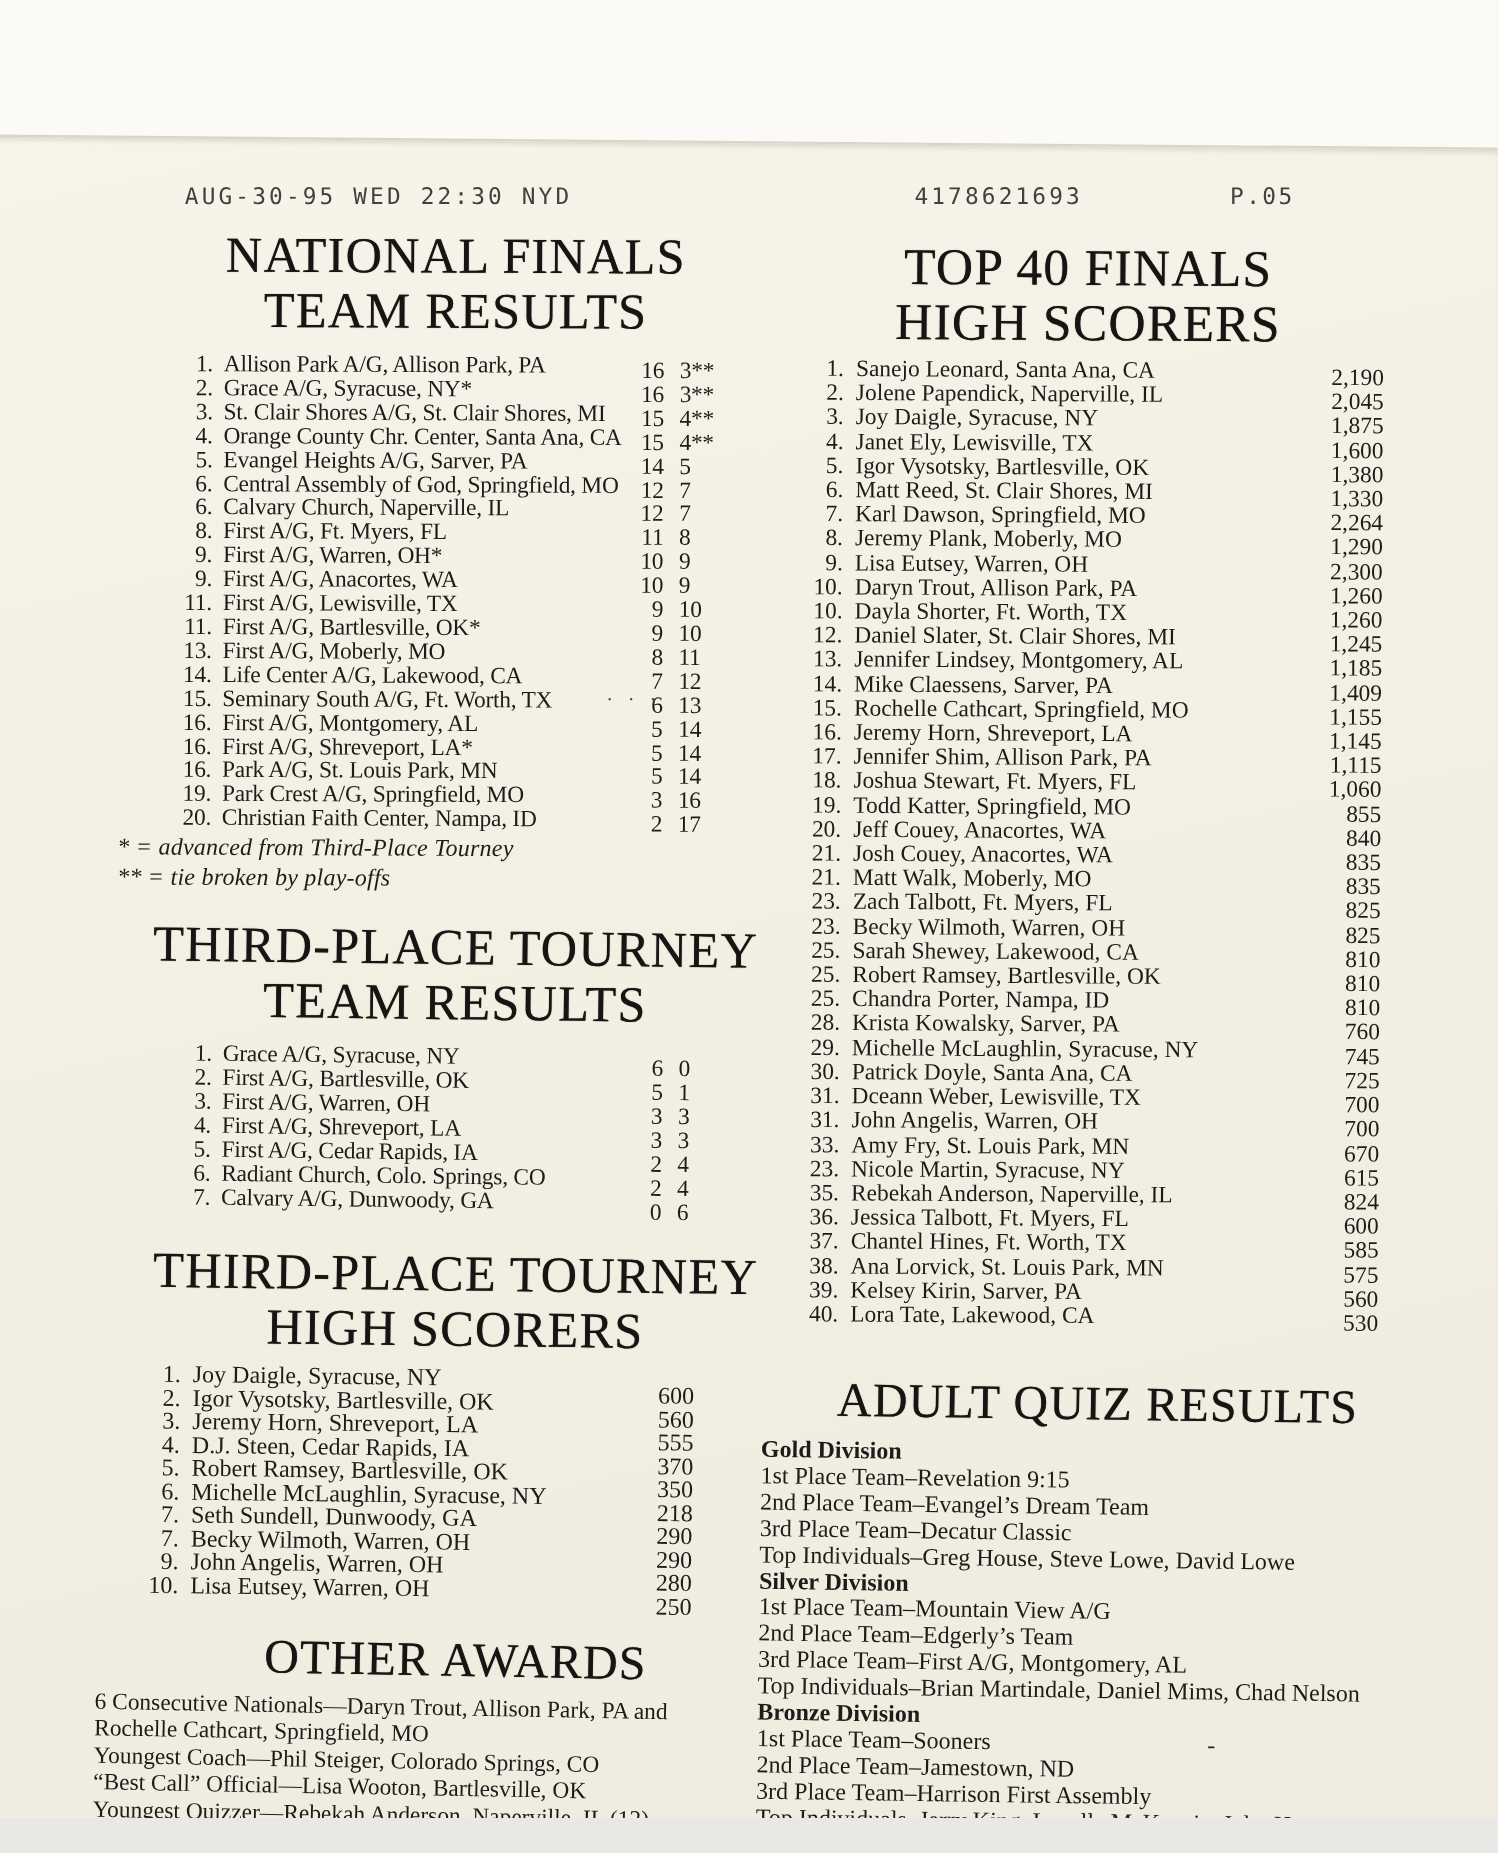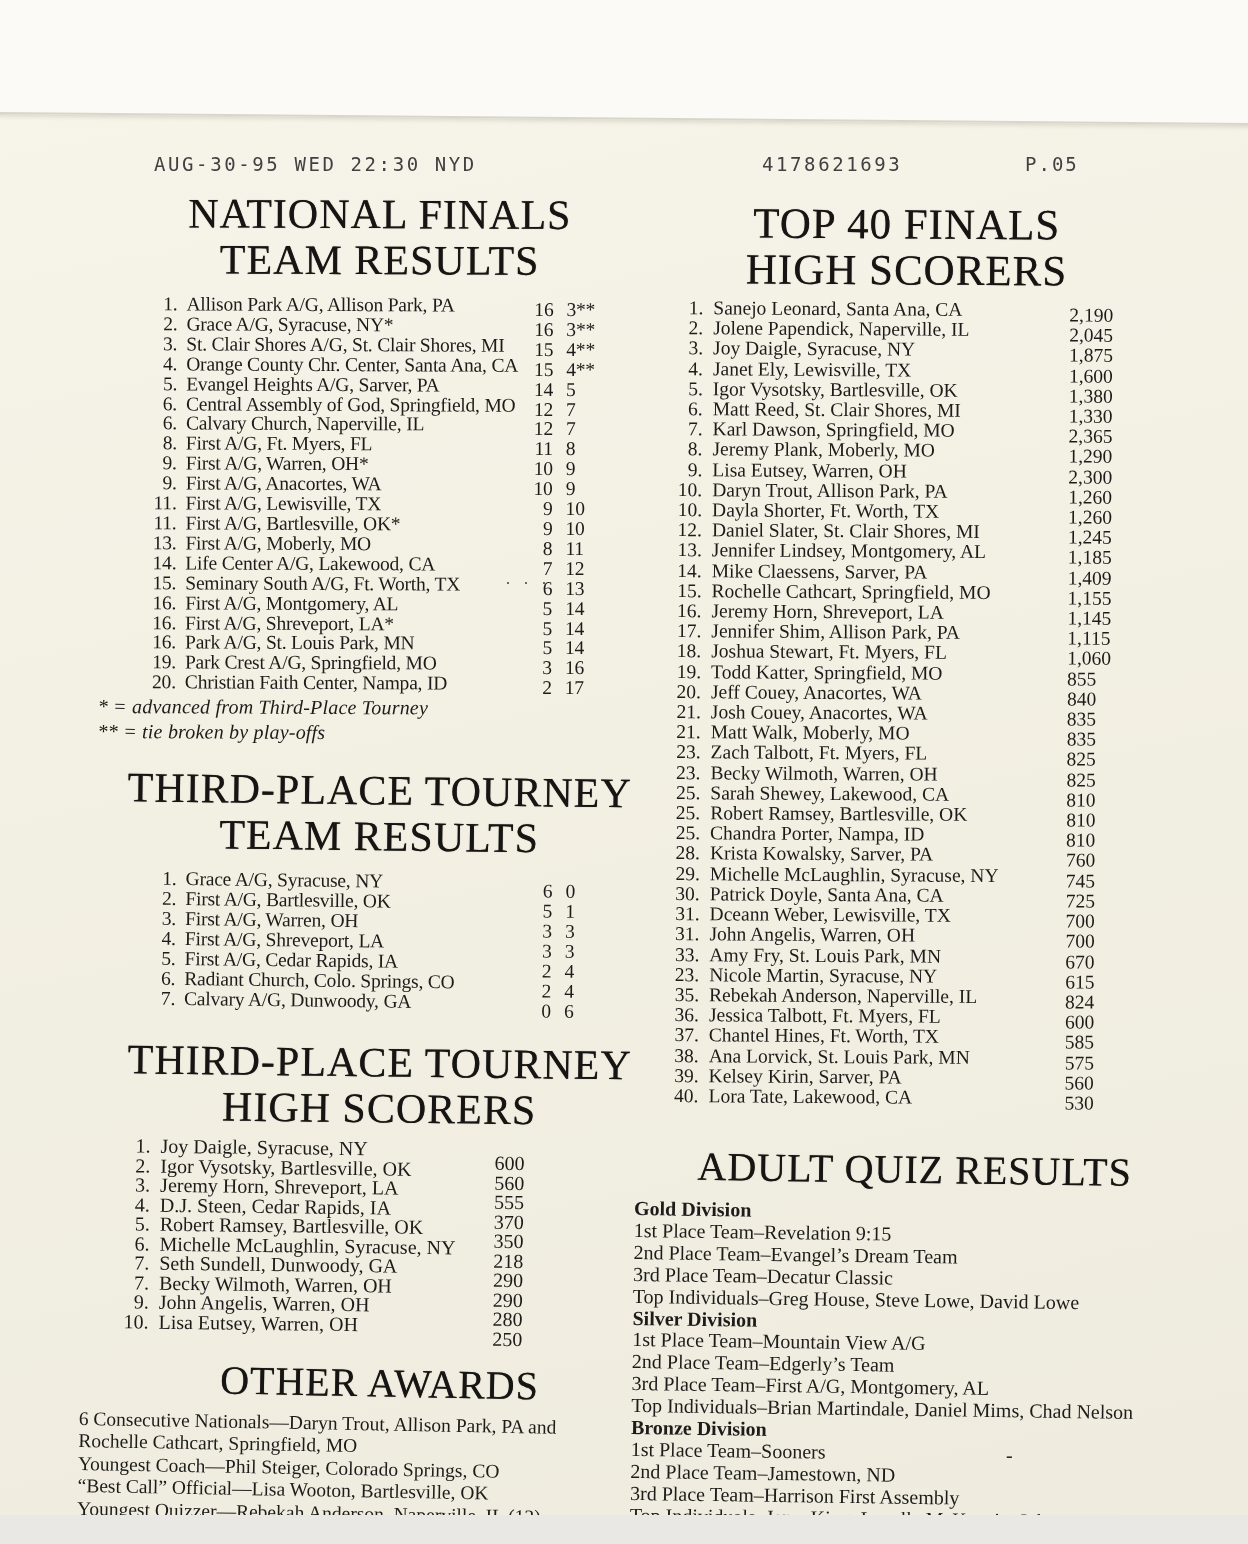--- a/index.html
+++ b/index.html
@@ -48,21 +48,21 @@
   .tname{margin-left:9px;flex:1;min-width:0;overflow:visible;}
   .wcol{width:36px;text-align:right;flex:none;transform:translateY(4px);}
   .lcol{width:45px;padding-left:13px;text-align:left;flex:none;transform:translateY(4px);}
   #sec-3teams .wcol,#sec-3teams .lcol{transform:translateY(8px);}
 
   
   .slist{margin-top:8px;font-size:20px;}
   .srow{display:flex;white-space:nowrap;}
   .srank{width:52px;text-align:right;flex:none;}
   .sname{margin-left:10px;flex:1;min-width:0;}
-  .sscore{width:84px;flex:none;}
+  .sscore{width:84px;text-align:right;flex:none;}
   #sec-3scorers .slist{width:480px;}
   #sec-3scorers .srow{line-height:19.5px;}
   #sec-3scorers .sscore{transform:translateY(13px);}
   #sec-top40 .slist{width:494px;margin-top:6px;font-size:19.5px;}
   #sec-top40 .srow{line-height:20.2px;}
   #sec-top40 .srank{width:44px;}
   #sec-top40 .sscore{transform:translateY(5px);}
 
   .fns{margin-top:3px;font-size:20px;font-style:italic;line-height:22px;letter-spacing:.2px;}
 
@@ -410,21 +410,21 @@
 
         <div class="srow">
           <span class="srank">6.</span>
           <span class="sname">Matt Reed, St. Clair Shores, MI</span>
           <span class="sscore">1,330</span>
         </div>
 
         <div class="srow">
           <span class="srank">7.</span>
           <span class="sname">Karl Dawson, Springfield, MO</span>
-          <span class="sscore">2,365</span>
+          <span class="sscore">2,264</span>
         </div>
 
         <div class="srow">
           <span class="srank">8.</span>
           <span class="sname">Jeremy Plank, Moberly, MO</span>
           <span class="sscore">1,290</span>
         </div>
 
         <div class="srow">
           <span class="srank">9.</span>

